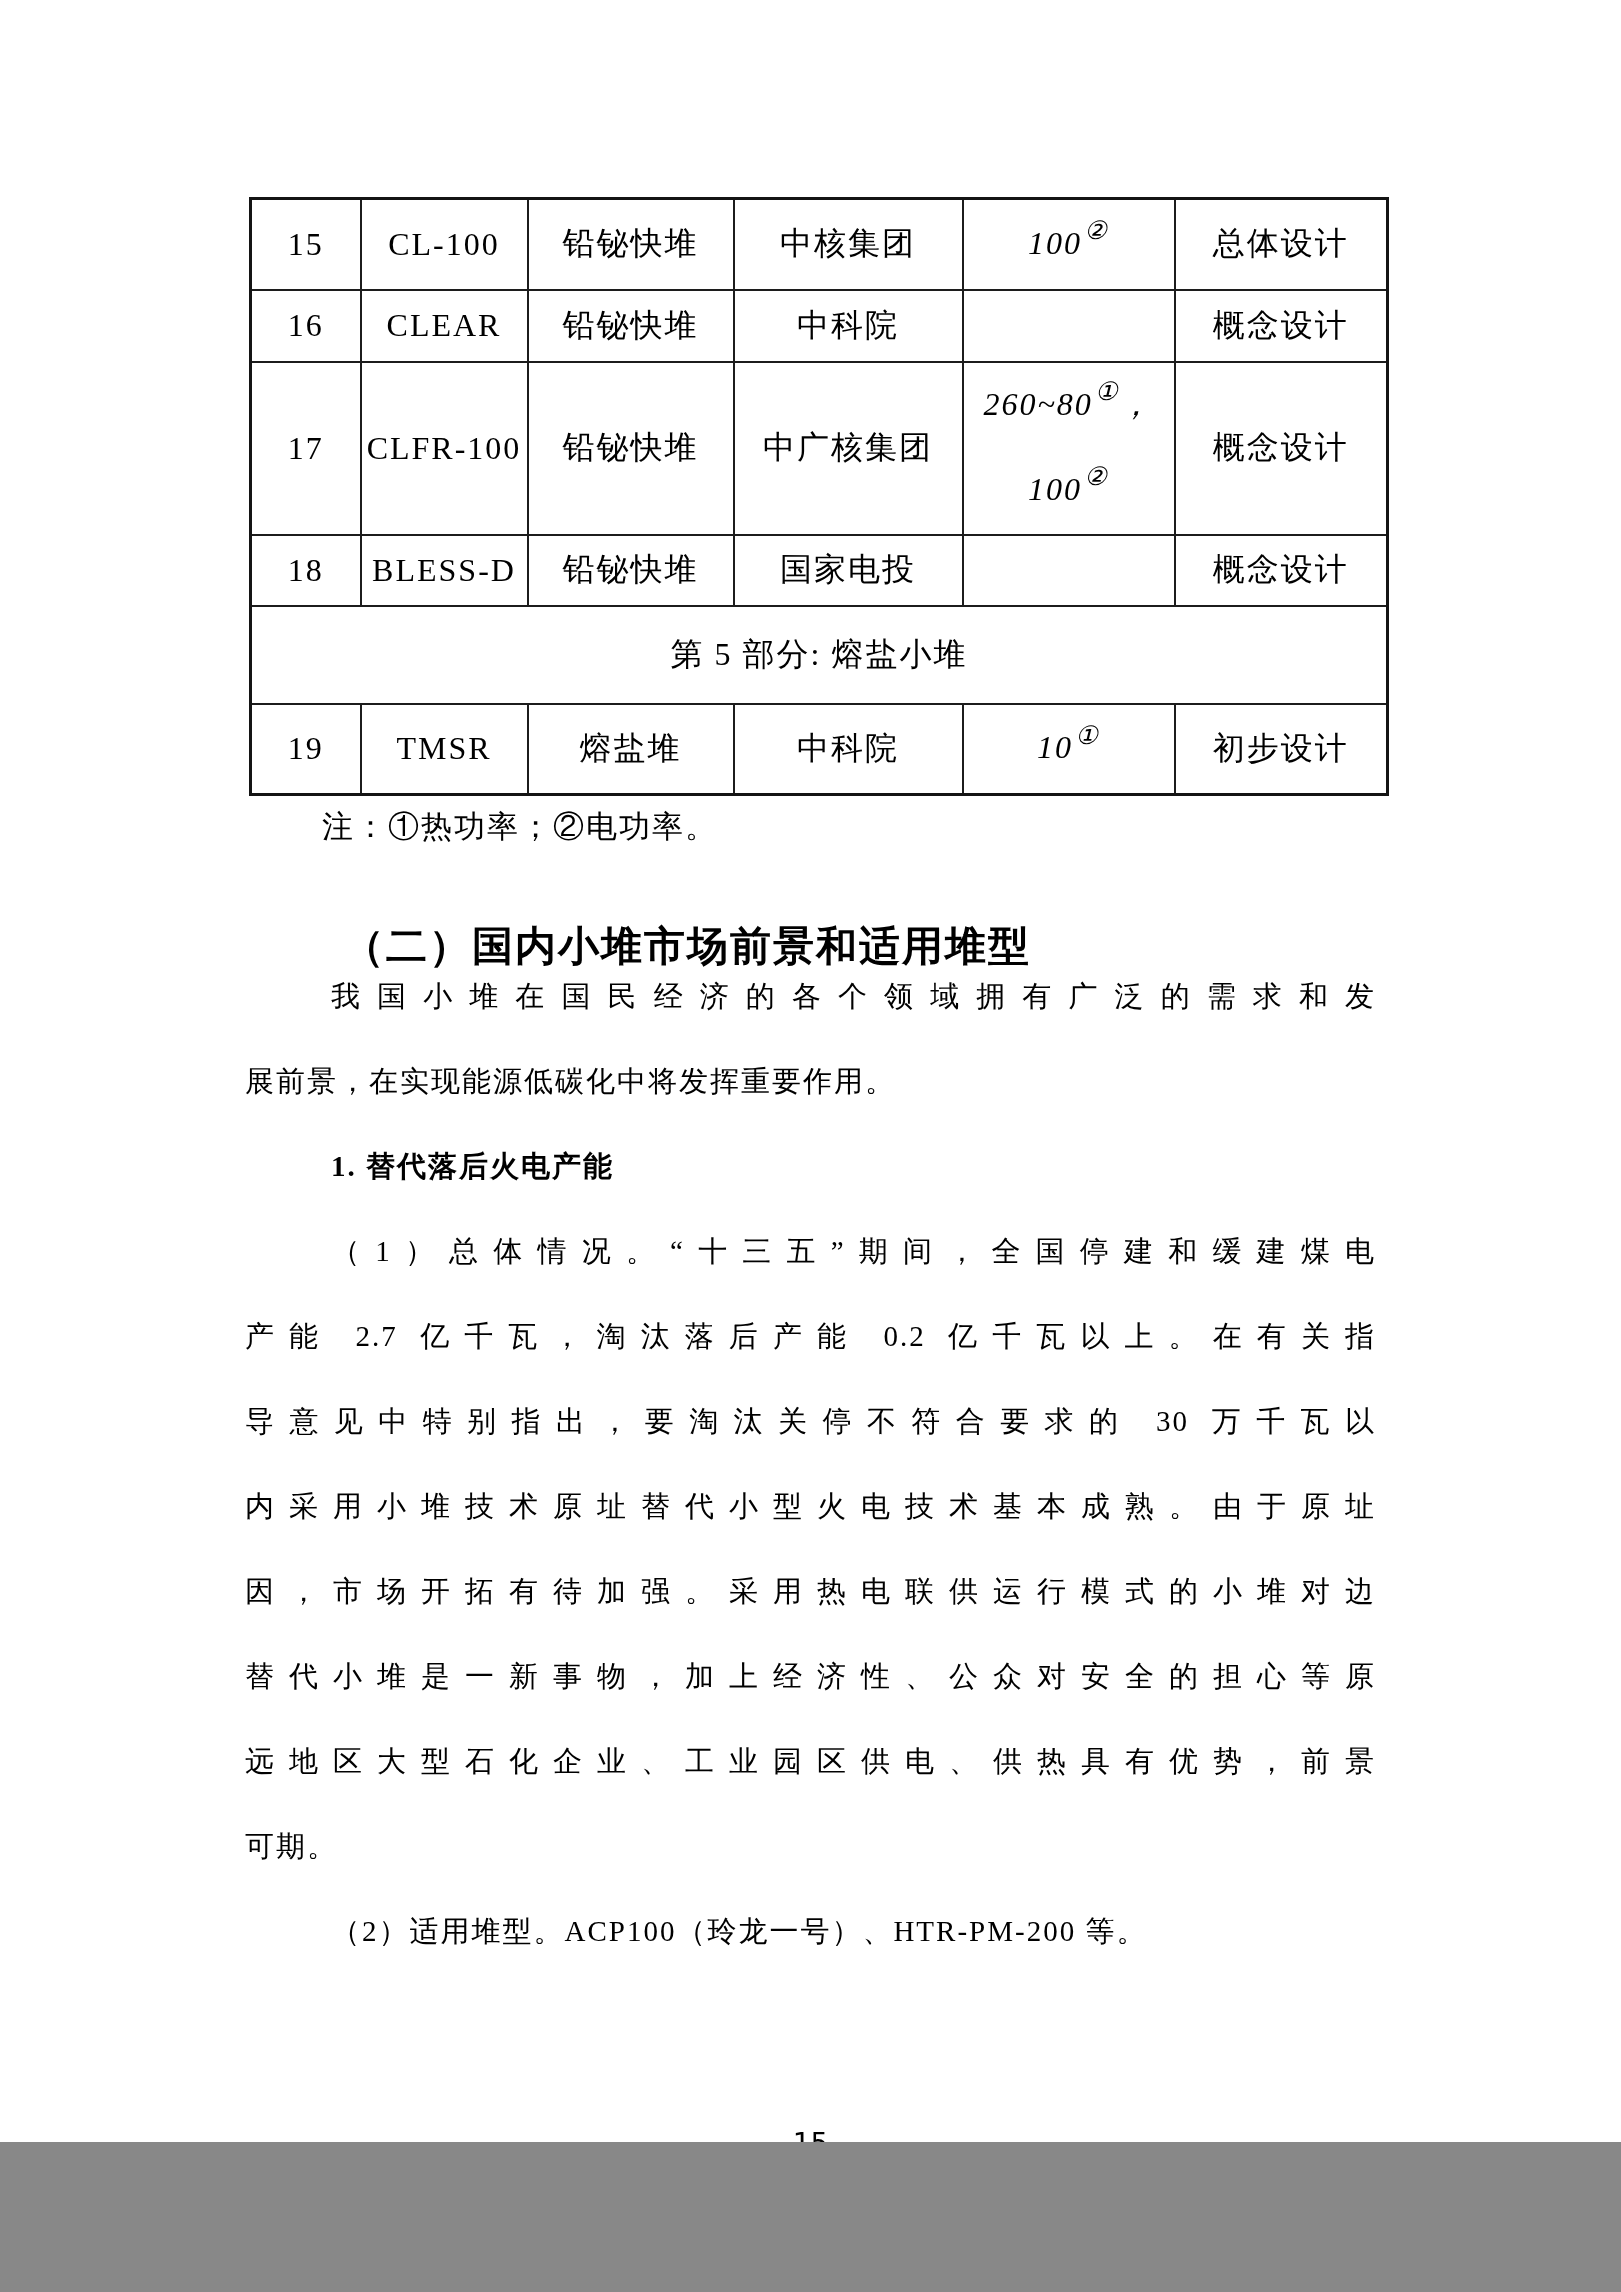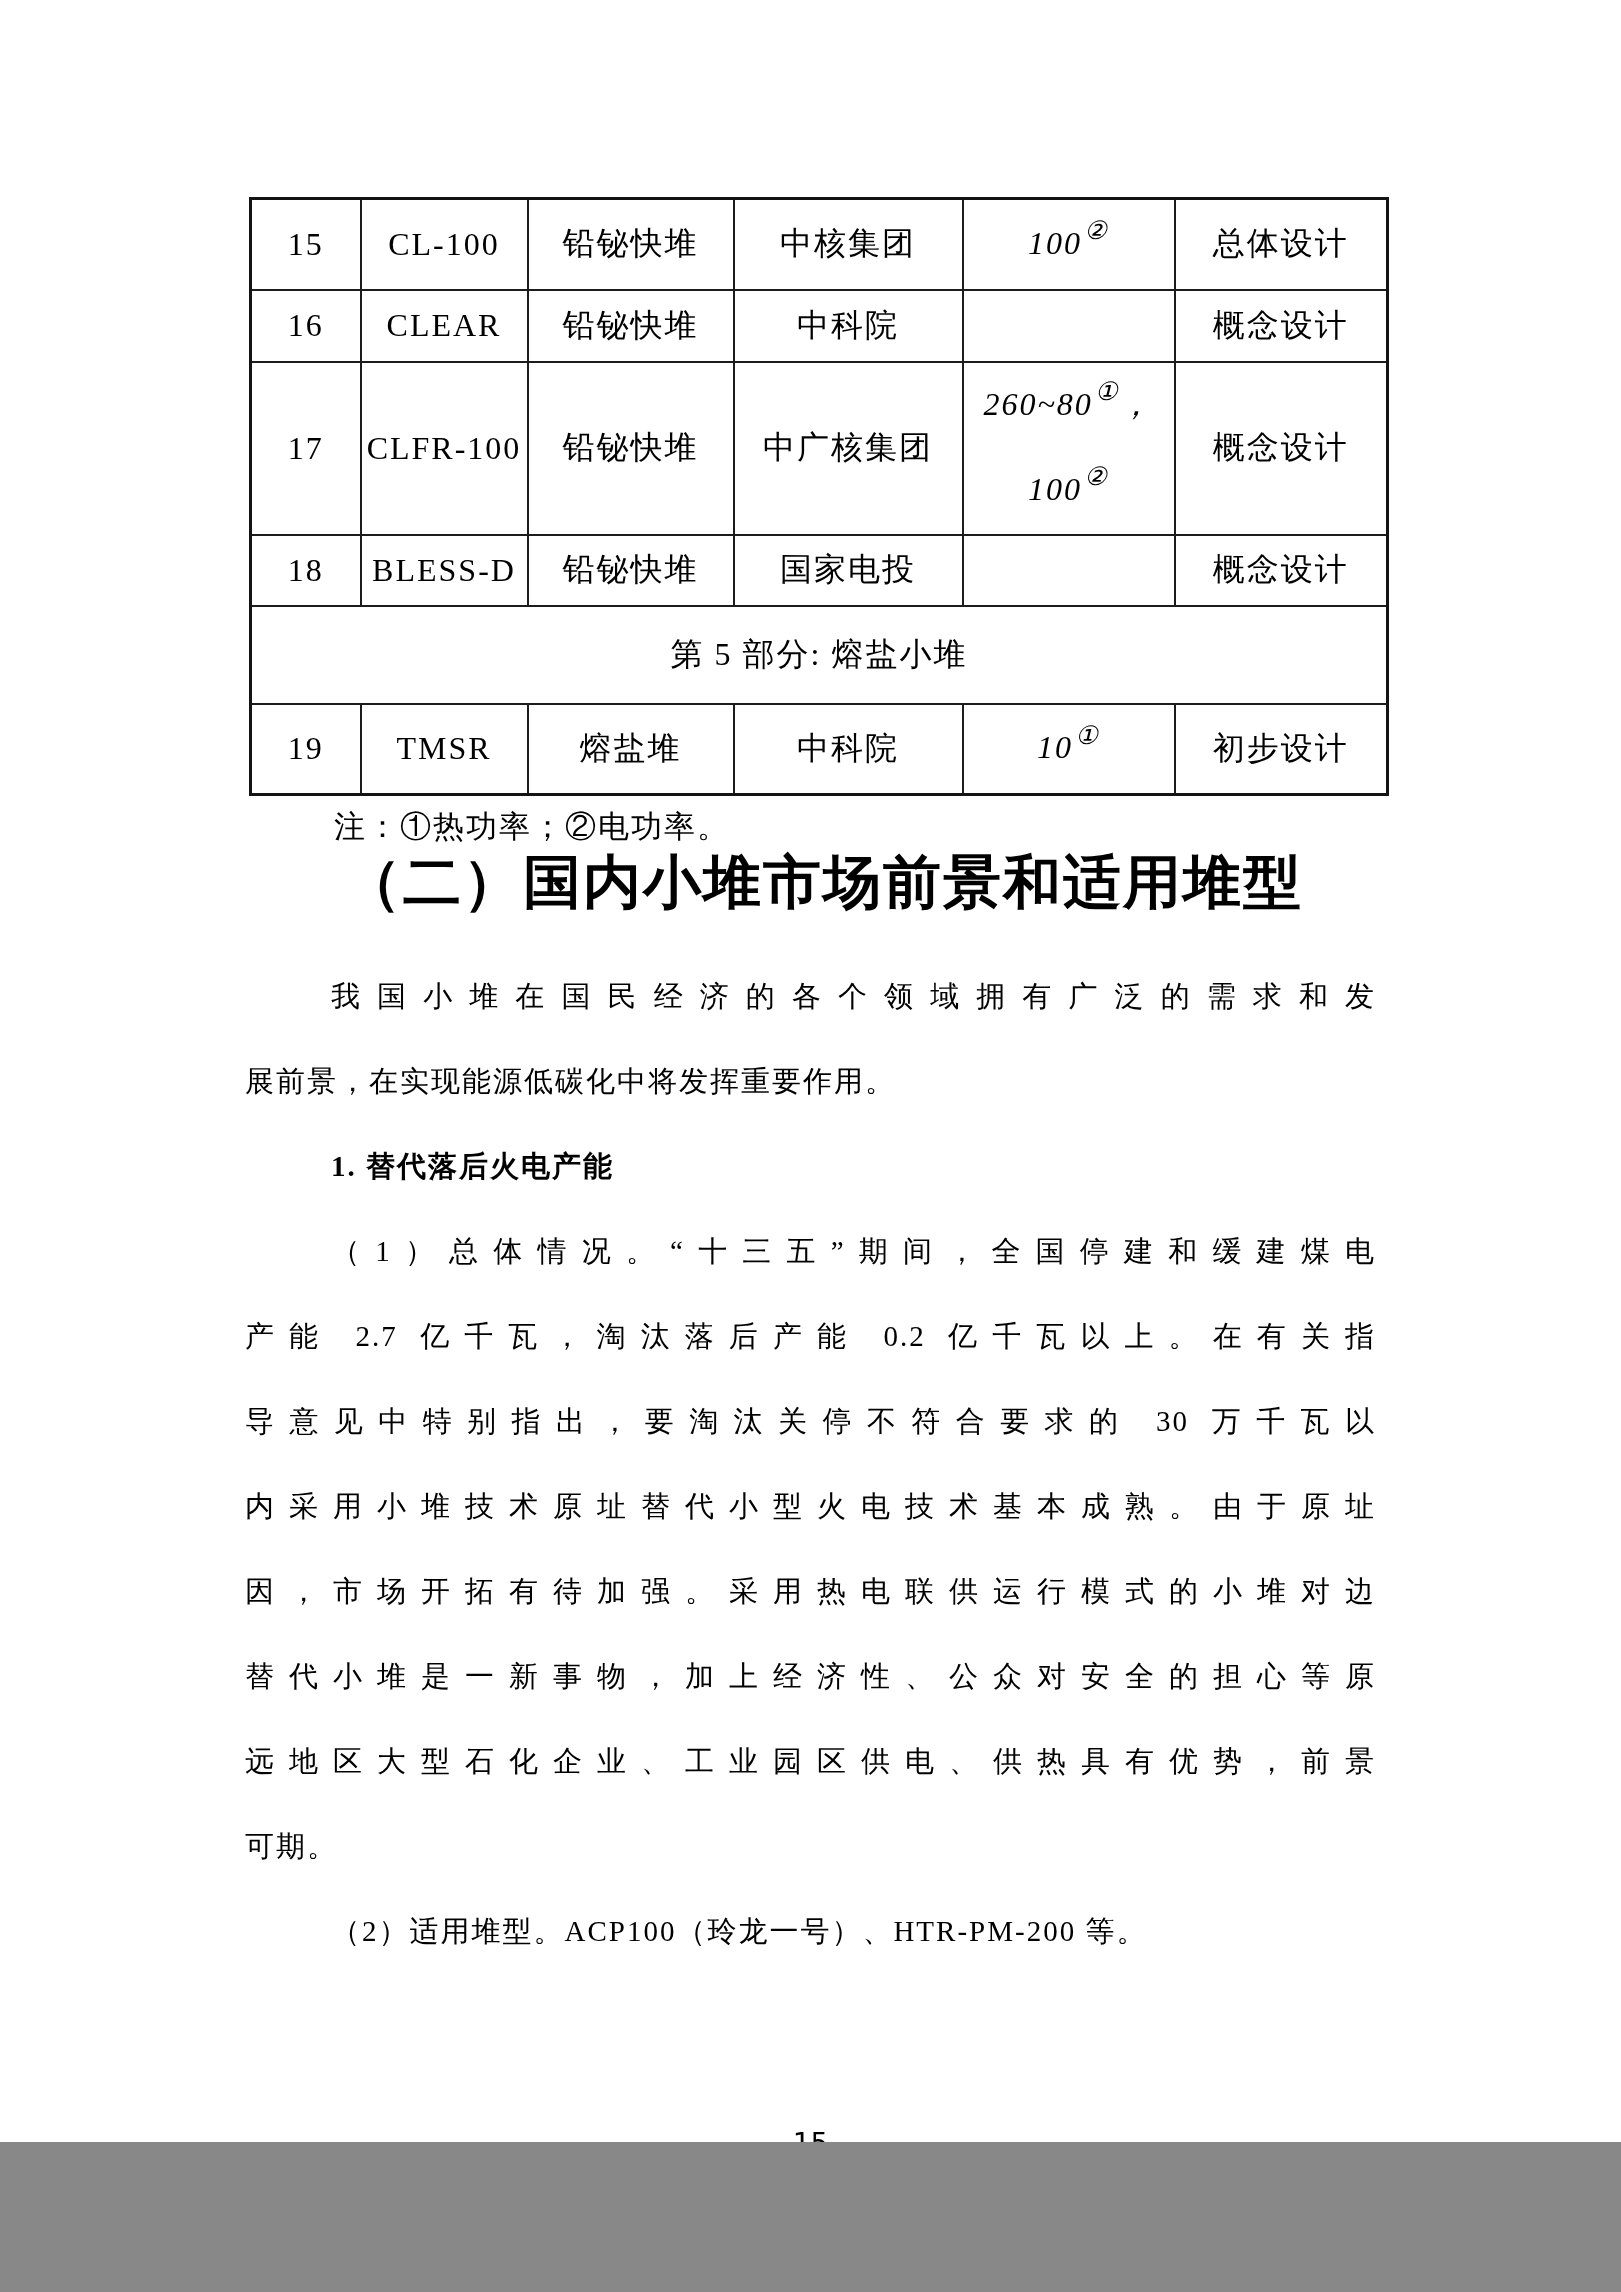--- a/index.html
+++ b/index.html
@@ -36,27 +36,27 @@
     letter-spacing:2.9px;
   }
   .power-line{line-height:82px;white-space:nowrap;font-style:italic;}
   .sup{
     font-size:25.5px;
     position:relative;top:-14.7px;
     margin-left:2px;
   }
   
   .note{
-    position:absolute;left:334px;top:807px;
+    position:absolute;left:322px;top:807px;
     font-size:31px;line-height:39px;letter-spacing:2px;text-align:center;
   }
   
   .heading{
-    position:absolute;left:343px;top:855px;
-    font-size:58px;line-height:55px;
+    position:absolute;left:343px;top:919px;
+    font-size:41px;line-height:55px;
     font-weight:bold;letter-spacing:2px;
   }
   
   .body-lines{
     position:absolute;left:245px;top:954px;width:1131px;
   }
   .body-line{
     height:85px;line-height:85px;
     font-size:29px;letter-spacing:2px;
     white-space:nowrap;

